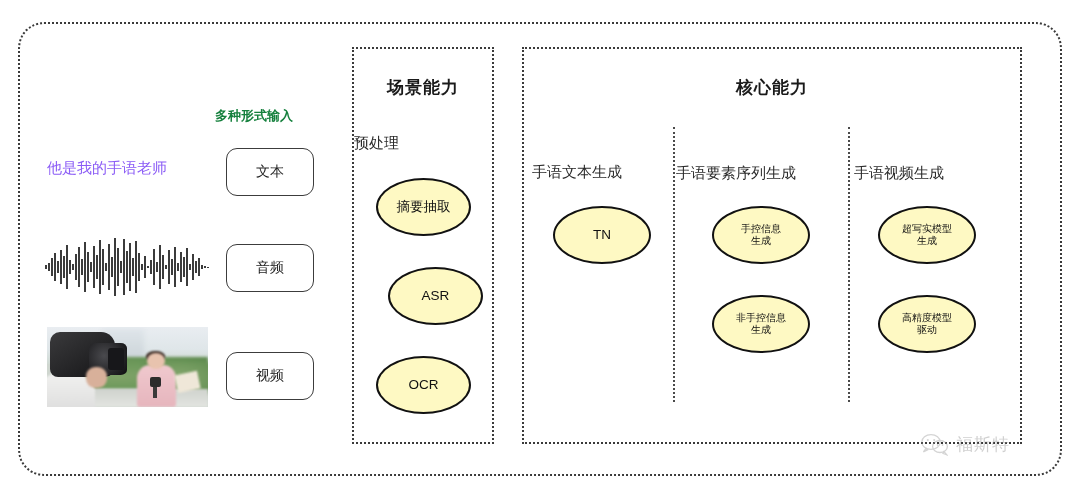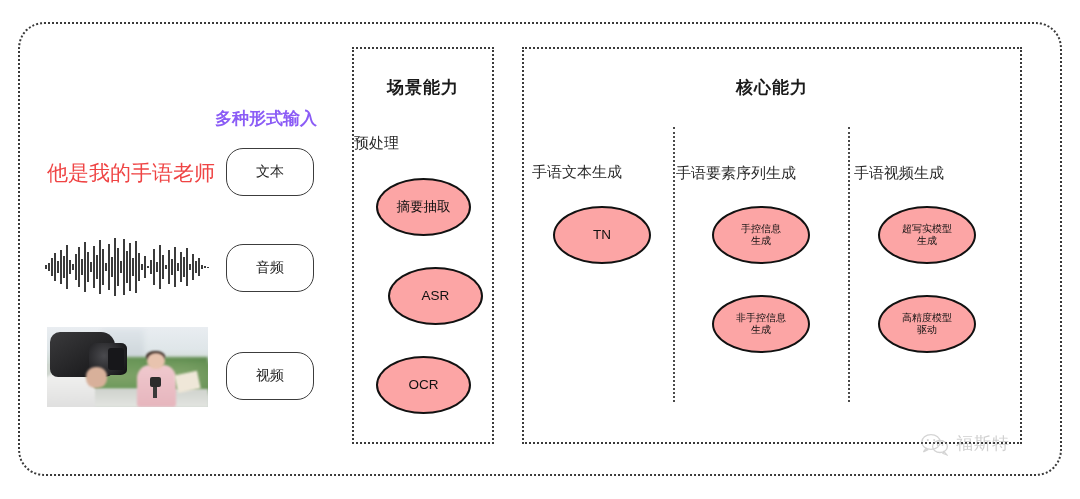--- a/index.html
+++ b/index.html
@@ -71,63 +71,63 @@
     font-size: 15px;
     color: #2a2a2a;
     white-space: nowrap;
   }
 
   
   .node {
     position: absolute;
     border: 2.5px solid #111111;
     border-radius: 50%;
-    background: #fca5a5;
+    background: #fef9c3;
     display: flex;
     align-items: center;
     justify-content: center;
     text-align: center;
     font-size: 13.5px;
     line-height: 1.22;
     color: #111111;
     box-sizing: border-box;
     white-space: pre-line;
   }
   .node.small-text { font-size: 10px; }
 
   
   .chip {
     position: absolute;
     border: 1.6px solid #3c3c3c;
-    border-radius: 17px;
+    border-radius: 11px;
     background: #ffffff;
     display: flex;
     align-items: center;
     justify-content: center;
     font-size: 14px;
     color: #1f1f1f;
     box-sizing: border-box;
   }
 
   
   #input-heading {
     position: absolute;
     left: 215px;
     top: 107px;
-    font-size: 17px;
+    font-size: 13px;
     font-weight: bold;
-    color: #8b5cf6;
+    color: #15803d;
     white-space: nowrap;
   }
   #sample-sentence {
     position: absolute;
     left: 47px;
     top: 159px;
-    font-size: 21px;
-    color: #ef4444;
+    font-size: 15px;
+    color: #8b5cf6;
     white-space: nowrap;
   }
 
   
   #waveform {
     position: absolute;
     left: 44px;
     top: 236px;
     width: 168px;
     height: 62px;
@@ -230,20 +230,21 @@
     border-left: 2px dotted #4a4a4a;
     width: 0;
   }
 
   
   #watermark {
     position: absolute;
     left: 920px;
     top: 432px;
     display: flex;
+    align-items: center;
     gap: 6px;
     opacity: 0.42;
     font-family: Liberation Serif, serif;
   }
   #watermark .wm-text {
     font-size: 17px;
     color: #8e8e8e;
     letter-spacing: 1px;
     white-space: nowrap;
   }

